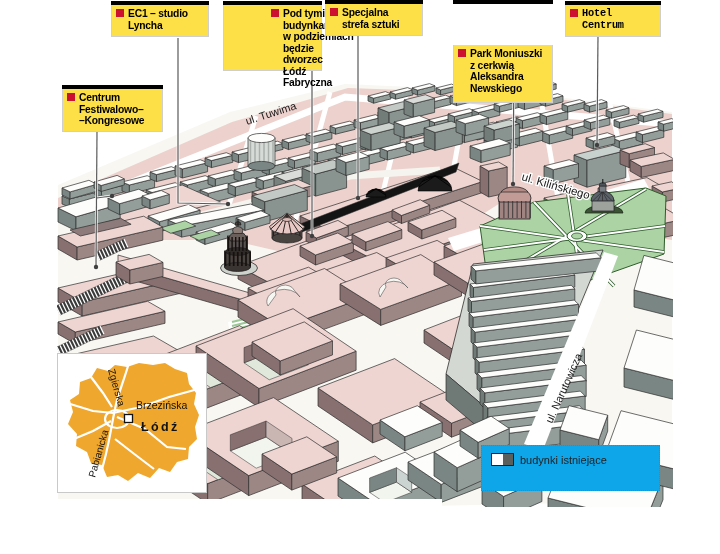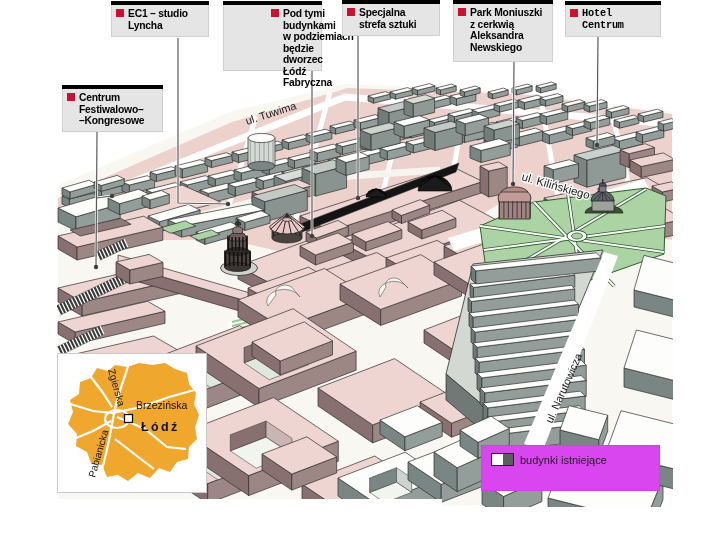--- a/index.html
+++ b/index.html
@@ -1,23 +1,23 @@
 <!DOCTYPE html>
 <html><head><meta charset="utf-8">
 <style>
 html,body{margin:0;padding:0;width:720px;height:554px;background:#fff;overflow:hidden;}
 #wrap{position:relative;width:720px;height:554px;font-family:"Liberation Sans",sans-serif;}
 #mapsvg{position:absolute;left:0;top:0;}
 .co{position:absolute;}
 .co .bar{height:4px;background:#000;}
-.co .body{background:#e5e5e5;border:1px solid #cfcfcf;border-top:none;padding:3px 2px 0 4px;display:flex;align-items:flex-start;box-sizing:content-box;}
+.co .body{background:#fde047;border:1px solid #cfcfcf;border-top:none;padding:3px 2px 0 4px;display:flex;align-items:flex-start;box-sizing:content-box;}
 .co .sq{width:8px;height:8px;background:#cc1030;display:inline-block;margin:1px 4px 0 0;flex:0 0 8px;}
 .co .t{font-weight:bold;font-size:10.3px;line-height:11.5px;color:#000;letter-spacing:-0.2px;}
 .inset{position:absolute;left:57px;top:353px;}
-.legend{position:absolute;left:481px;top:445px;width:168px;height:40px;background:#d946ef;border:1px dotted #777;padding:4px 0 0 9px;}
+.legend{position:absolute;left:481px;top:445px;width:168px;height:40px;background:#0ea5e9;border:1px dotted #777;padding:4px 0 0 9px;}
 .lrow{font-size:11px;color:#222;height:19px;display:flex;align-items:center;}
 .sw{display:inline-flex;width:21px;height:11px;border:1px solid #222;margin-right:6px;}
 .sw span{display:inline-block;width:50%;height:100%;}
 </style></head>
 <body>
 <div id="wrap">
 <div id="mapsvg"><svg width="720" height="554" viewBox="0 0 720 554" font-family="Liberation Sans, sans-serif">
 <rect width="720" height="554" fill="#ffffff"></rect>
 
 <polygon points="58.0,500.0 58.0,185.0 230.0,112.0 345.0,84.0 520.0,92.0 672.0,112.0 672.0,430.0 618.0,502.0 430.0,506.0 280.0,508.0" fill="#f8f7f2" stroke="none" stroke-width="0"></polygon>
@@ -860,30 +860,30 @@
         <span class="t">EC1 – studio<br>Lyncha</span>
       </div>
 </div>
     <div class="co" style="left:223px;top:1px;width:99px;">
 <div class="bar"></div>
 <div class="body" style="height:62px;padding-left:47px;">
         <span class="sq"></span>
         <span class="t">Pod tymi<br>budynkami<br>w&nbsp;podziemiach<br>będzie dworzec<br>Łódź Fabryczna</span>
       </div>
 </div>
-    <div class="co" style="left:342px;top:0px;width:98px;">
+    <div class="co" style="left:325px;top:0px;width:98px;">
 <div class="bar"></div>
 <div class="body" style="height:28px;">
         <span class="sq"></span>
         <span class="t">Specjalna<br>strefa sztuki</span>
       </div>
 </div>
     <div class="co" style="left:453px;top:0px;width:100px;">
 <div class="bar"></div>
-<div class="body" style="height:54px;">
+<div class="body" style="height:54px;margin-top:41px;">
         <span class="sq"></span>
         <span class="t">Park Moniuszki<br>z&nbsp;cerkwią<br>Aleksandra<br>Newskiego</span>
       </div>
 </div>
     <div class="co" style="left:565px;top:1px;width:96px;">
 <div class="bar"></div>
 <div class="body" style="height:28px;font-family:Liberation Mono, monospace;">
         <span class="sq"></span>
         <span class="t">Hotel<br>Centrum</span>
       </div>

